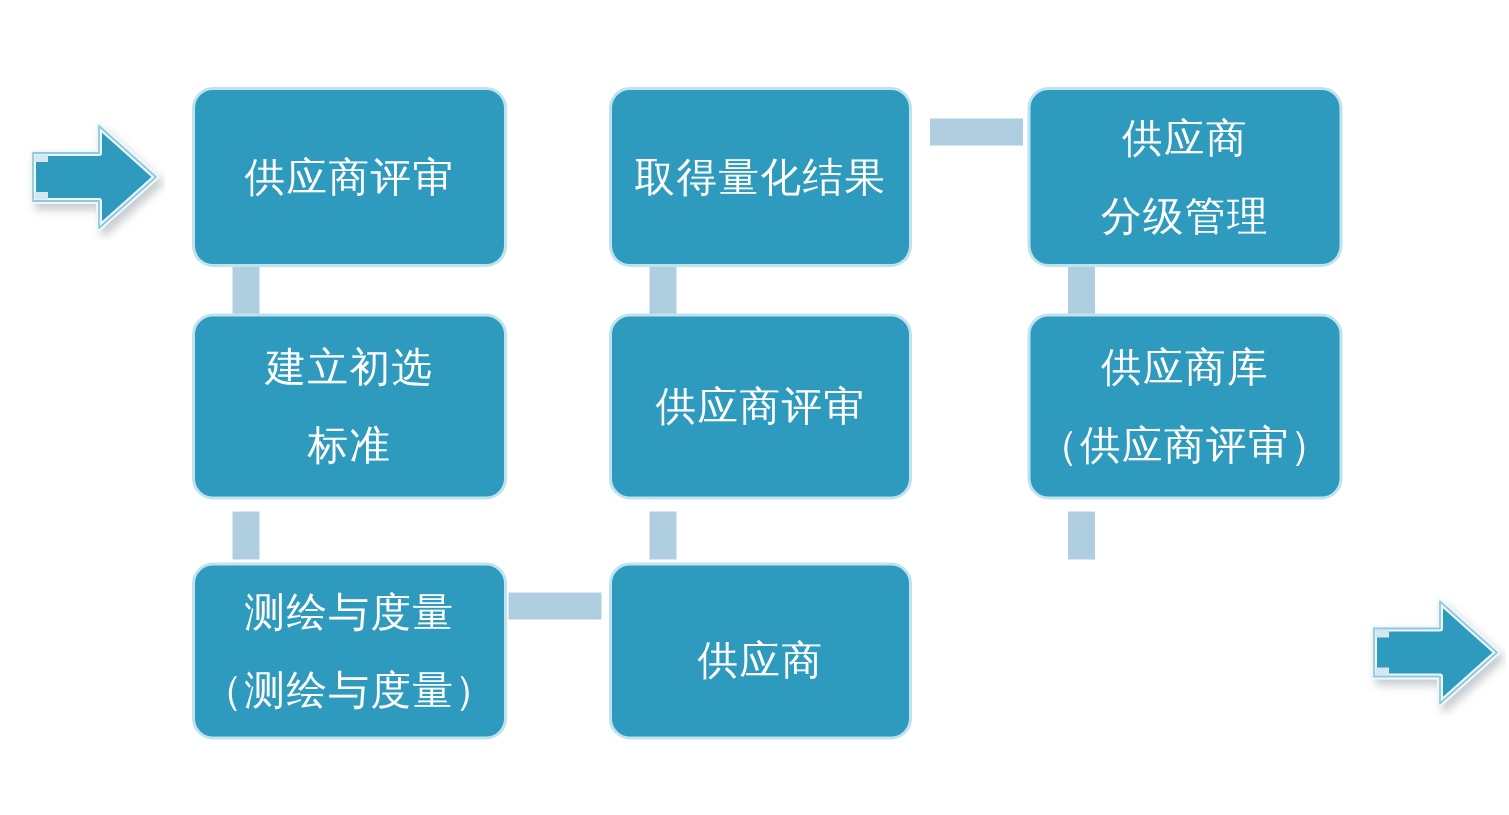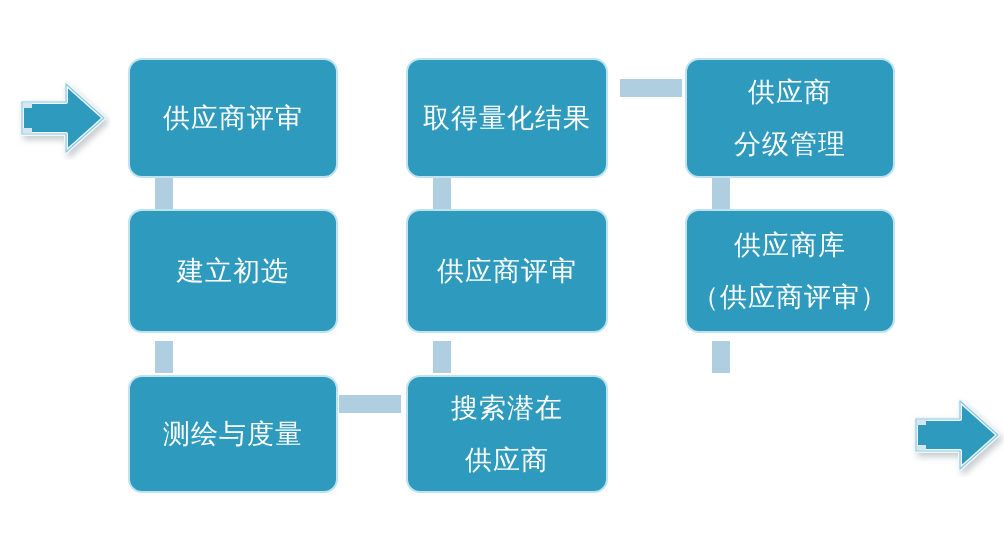--- a/index.html
+++ b/index.html
@@ -114,36 +114,37 @@
   <div class="conn conn-h" style="left:620px; top:79px;"></div>
   <div class="conn conn-v" style="left:712px; top:178px;"></div>
   <div class="conn conn-v" style="left:712px; top:341px;"></div>
 
   <div class="node col-a row-1">
     <span>供应商评审</span>
   </div>
 
   <div class="node col-a r2-tall">
     <span>建立初选</span>
+    <span class="line2">标准</span>
   </div>
 
   <div class="node col-a row-3">
     <span>测绘与度量</span>
+    <span class="line2">（测绘与度量）</span>
   </div>
 
   <div class="node col-b row-1">
     <span>取得量化结果</span>
   </div>
 
   <div class="node col-b r2-tall">
     <span>供应商评审</span>
   </div>
 
   <div class="node col-b row-3">
-    <span>搜索潜在</span>
     <span class="line2">供应商</span>
   </div>
 
   <div class="node col-c row-1">
     <span>供应商</span>
     <span class="line2">分级管理</span>
   </div>
 
   <div class="node col-c r2-tall">
     <span>供应商库</span>

